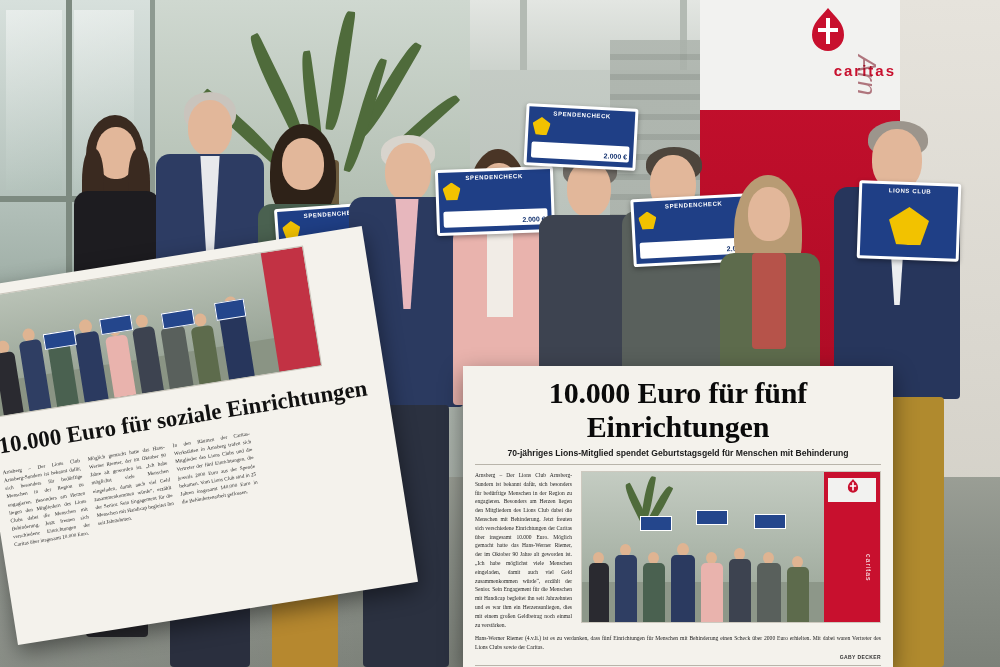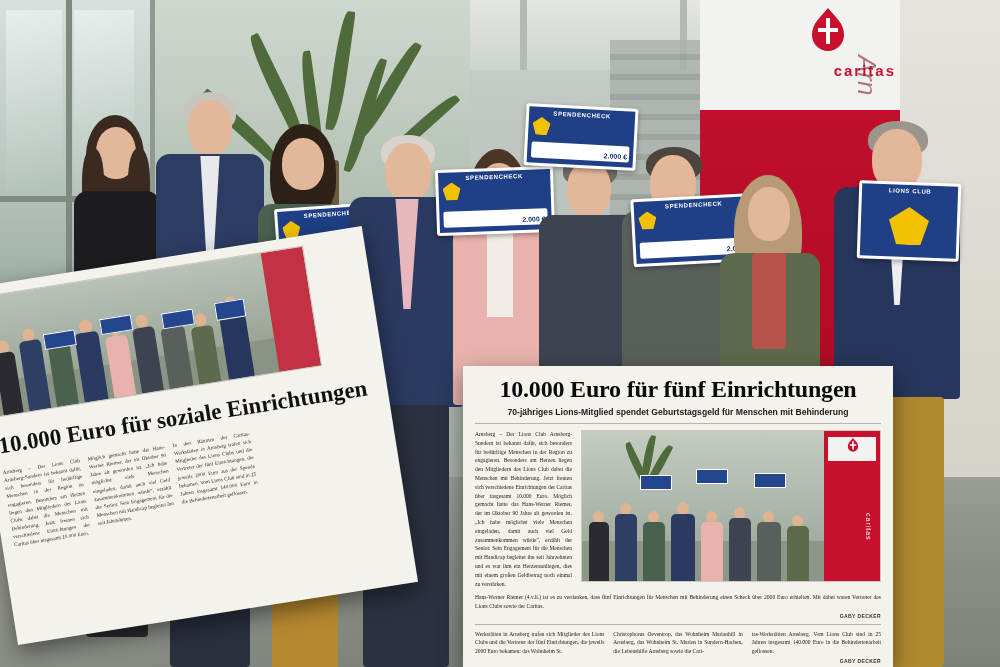--- a/index.html
+++ b/index.html
@@ -80,21 +80,21 @@
   #clip-left .cl-photo{width:330px;height:120px;border:1px solid #c8c4ba;
     background:linear-gradient(180deg,#b9c2b6,#8e9a8c);position:relative;overflow:hidden;}
   #clip-left .cl-head{font-family:"Liberation Serif",serif;font-weight:bold;font-size:23px;
     color:#111;margin-top:16px;line-height:1.1;}
   #clip-left .cl-cols{display:flex;gap:8px;margin-top:10px;}
   #clip-left .cl-col{width:78px;font-family:"Liberation Serif",serif;font-size:5.2px;
     line-height:1.55;color:#2a2a2a;text-align:justify;}
 
   
   #clip-right{left:463px;top:366px;width:430px;height:301px;padding:10px 12px 0;box-sizing:border-box;}
-  #clip-right .hl{font-family:"Liberation Serif",serif;font-weight:bold;font-size:24px;
+  #clip-right .hl{font-family:"Liberation Serif",serif;font-weight:bold;font-size:30px;
     color:#0a0a0a;text-align:center;letter-spacing:-.2px;}
   #clip-right .sub{font-family:"Liberation Sans",sans-serif;font-weight:bold;font-size:8.6px;
     color:#1a1a1a;text-align:center;margin-top:4px;}
   #clip-right .rule{height:1px;background:#b8b4aa;margin:6px 0 6px;}
   #clip-right .row{display:flex;gap:9px;}
   #clip-right .lead{width:97px;font-family:"Liberation Serif",serif;font-size:5.5px;
     line-height:1.6;text-align:justify;color:#1d1d1d;}
   #clip-right .photo2{flex:1;height:150px;position:relative;overflow:hidden;
     background:linear-gradient(180deg,#c4ccc2,#96a294);border:1px solid #cdc9bf;}
   #clip-right .cap{font-family:"Liberation Serif",serif;font-size:5.6px;line-height:1.55;

